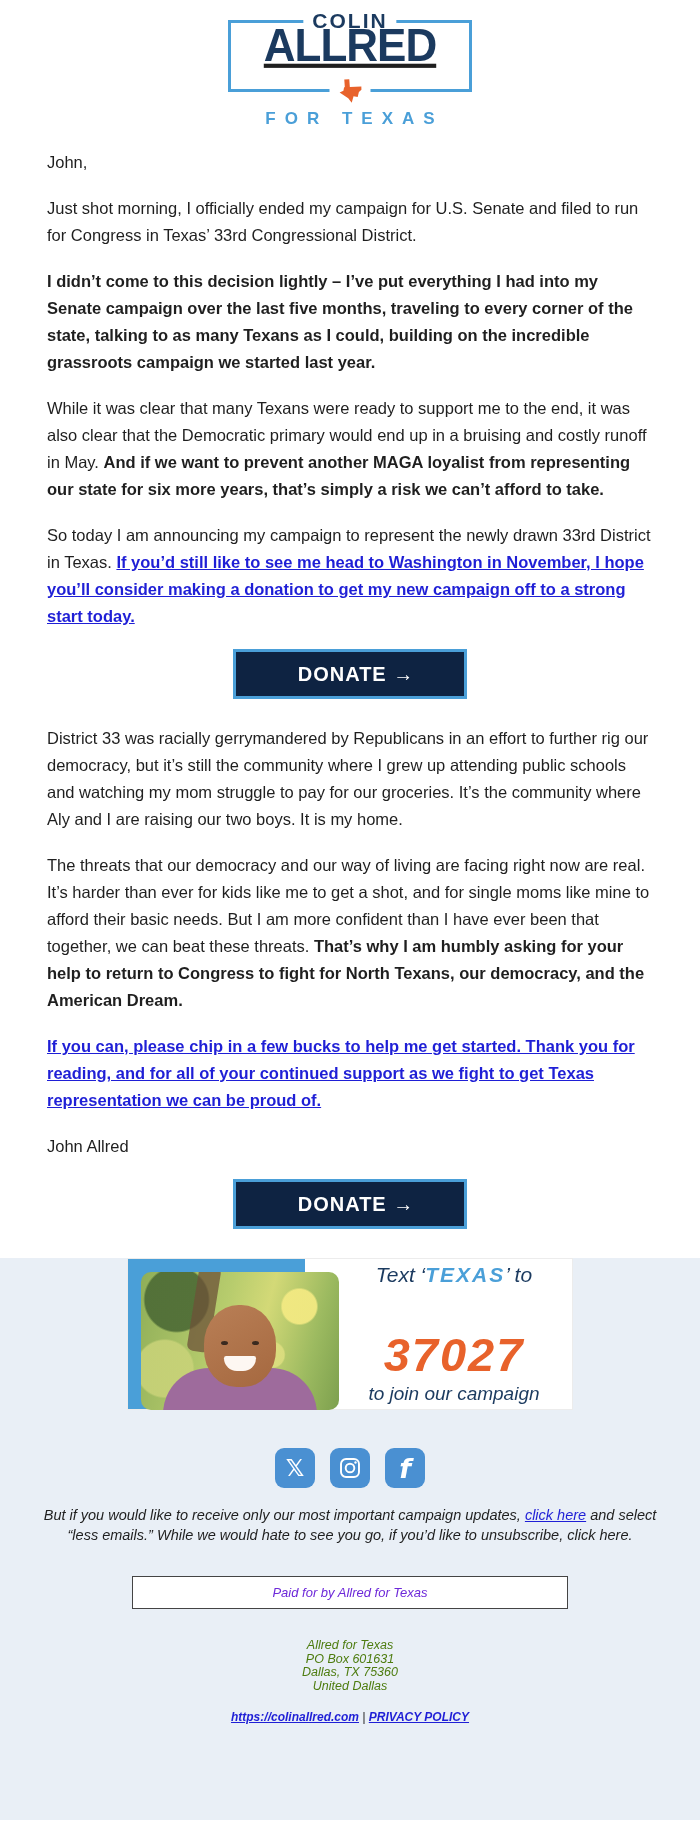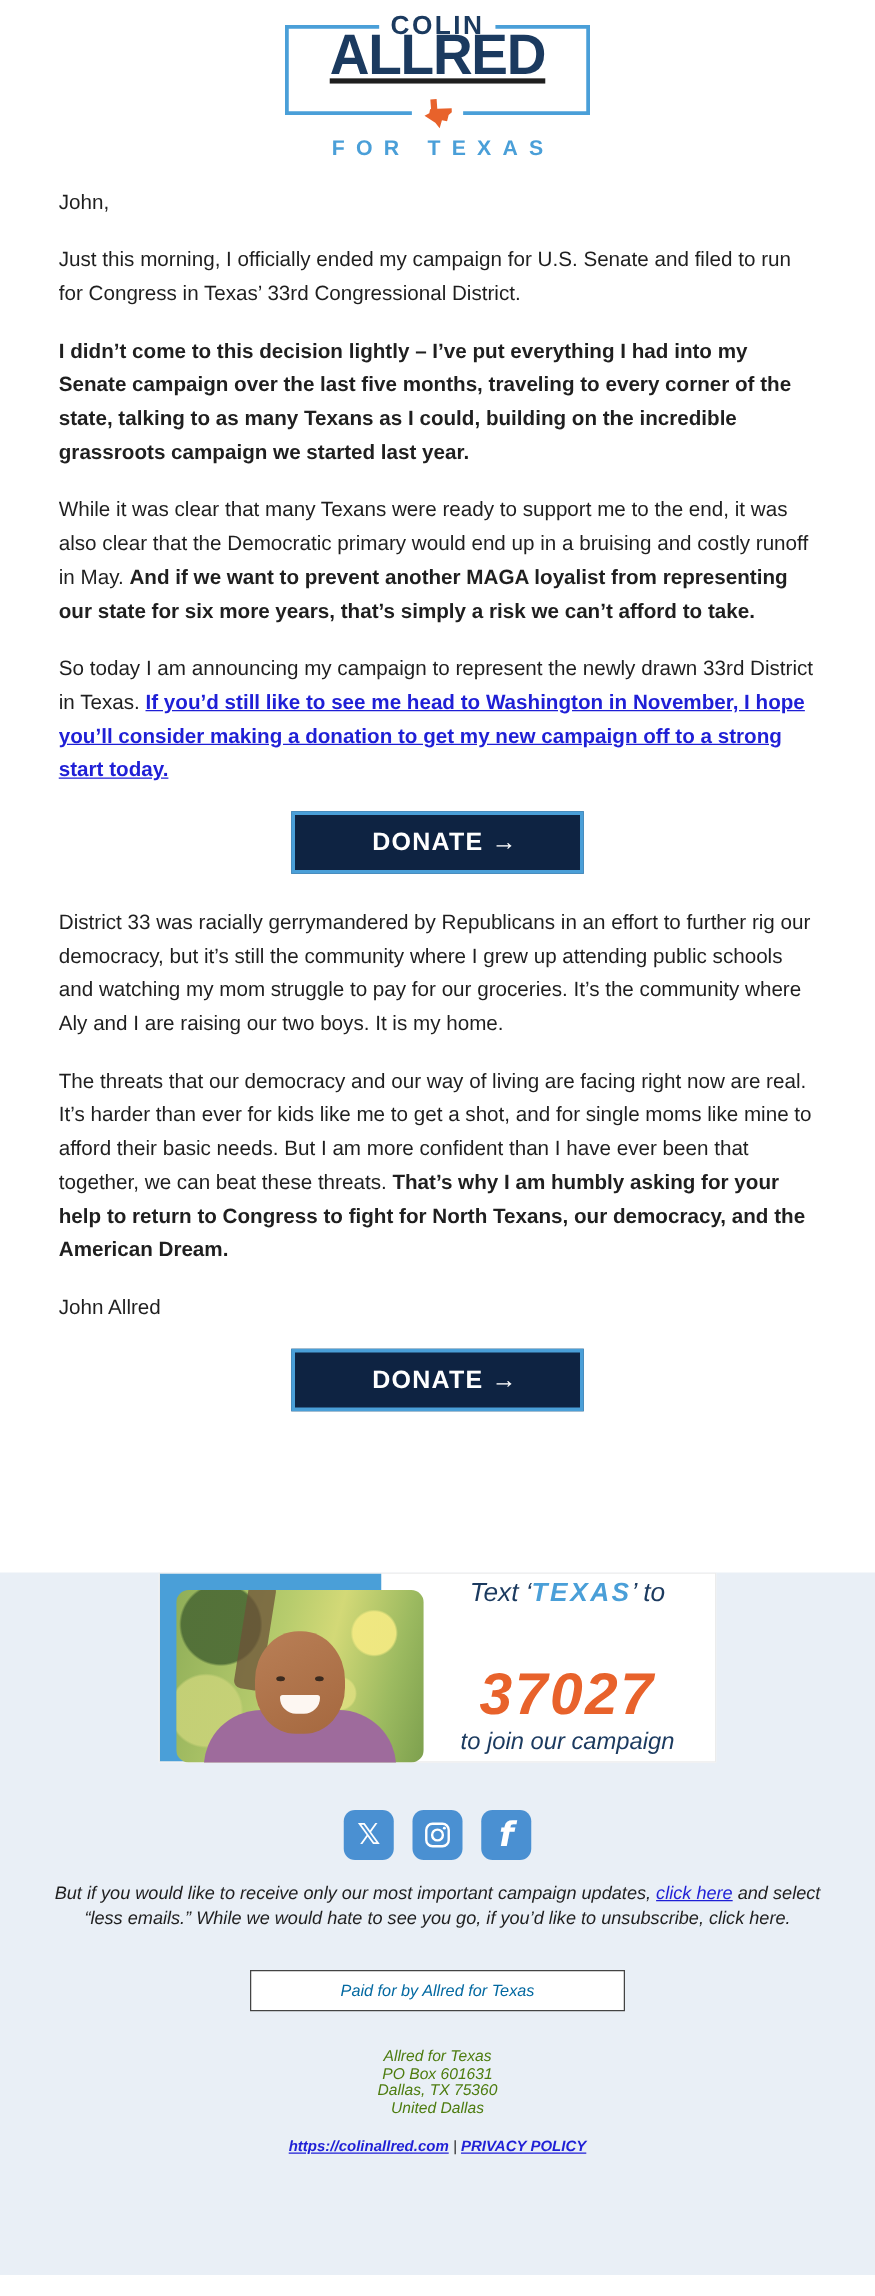--- a/index.html
+++ b/index.html
@@ -108,23 +108,23 @@
     width:40px;height:40px;border-radius:9px;background:var(--iconblue);
     display:flex;align-items:center;justify-content:center;cursor:pointer;
   }
   .social-btn .xglyph{color:#fff;font-weight:800;font-size:23px;line-height:1;font-family:"DejaVu Sans", sans-serif;}
   .social-btn .fglyph{color:#fff;font-weight:800;font-size:27px;line-height:1;font-family:"DejaVu Sans", sans-serif;}
   
   .foot-note{margin:23px auto 0;width:600px;font-size:14.5px;line-height:19px;color:#1f1f1f;}
   .foot-prefs{margin:18px auto 0;width:620px;font-size:14.5px;line-height:19.5px;color:#1f1f1f;}
   a.footer-link{color:var(--linkblue);text-decoration:underline;font-weight:400;cursor:pointer;}
   .paidfor{
-    margin:31px auto 0;width:300px;box-sizing:border-box;
+    margin:31px auto 0;width:436px;box-sizing:border-box;
     border:1px solid #444;background:#fff;
-    padding:8px 0;font-size:13px;color:#0369a1;
+    padding:8px 0;font-size:13px;color:#6d28d9;
   }
   .address{margin:30px auto 0;font-size:12.5px;line-height:13.5px;color:#4d7c0f;}
   .address div{margin-bottom:0;line-height:13.5px;}
   .bottom-links{margin:17px auto 0;font-size:12px;color:#1f1f1f;}
   a.bottom-link{color:var(--linkblue);font-weight:700;text-decoration:underline;cursor:pointer;}
   .strip{height:17px;background:#fff;}
   :root{
     --navy:#1b3a5f;
     --btnnavy:#0e2342;
     --lb:#4a9fd8;
@@ -149,27 +149,28 @@
           <svg width="25" height="26" viewBox="0 0 100 100">
             <polygon fill="#e8622b" points="32,2 52,3 51,34 97,37 96,50 85,58 78,77 62,72 52,97 40,78 8,52 24,46 28,33 31,33"></polygon>
           </svg>
         </div>
       </div>
       <div class="logo-fortexas">FOR TEXAS</div>
     </div>
 
     <div class="blocks" id="body-blocks">
         <p><span>John,</span></p>
-        <p><span>Just this morning, I officially ended my campaign for U.S. Senate and filed to run for Congress in Texas’ 33rd Congressional District.</span></p>
+        <p><span>Just shot morning, I officially ended my campaign for U.S. Senate and filed to run for Congress in Texas’ 33rd Congressional District.</span></p>
         <p><strong>I didn’t come to this decision lightly – I’ve put everything I had into my Senate campaign over the last five months, traveling to every corner of the state, talking to as many Texans as I could, building on the incredible grassroots campaign we started last year.</strong></p>
         <p><span>While it was clear that many Texans were ready to support me to the end, it was also clear that the Democratic primary would end up in a bruising and costly runoff in May. </span><strong>And if we want to prevent another MAGA loyalist from representing our state for six more years, that’s simply a risk we can’t afford to take.</strong></p>
         <p><span>So today I am announcing my campaign to represent the newly drawn 33rd District in Texas. </span><a class="body-link">If you’d still like to see me head to Washington in November, I hope you’ll consider making a donation to get my new campaign off to a strong start today.</a></p>
         <a class="donate">DONATE →</a>
         <p><span>District 33 was racially gerrymandered by Republicans in an effort to further rig our democracy, but it’s still the community where I grew up attending public schools and watching my mom struggle to pay for our groceries. It’s the community where Aly and I are raising our two boys. It is my home.</span></p>
         <p><span>The threats that our democracy and our way of living are facing right now are real. It’s harder than ever for kids like me to get a shot, and for single moms like mine to afford their basic needs. But I am more confident than I have ever been that together, we can beat these threats. </span><strong>That’s why I am humbly asking for your help to return to Congress to fight for North Texans, our democracy, and the American Dream.</strong></p>
+        <p><a class="body-link">If you can, please chip in a few bucks to help me get started. Thank you for reading, and for all of your continued support as we fight to get Texas representation we can be proud of.</a></p>
         <p><span>John Allred</span></p>
         <a class="donate">DONATE →</a>
       </div>
 
   </div>
 
   <div class="footer">
 
     <div class="banner">
       <div class="banner-bluepanel"></div>

